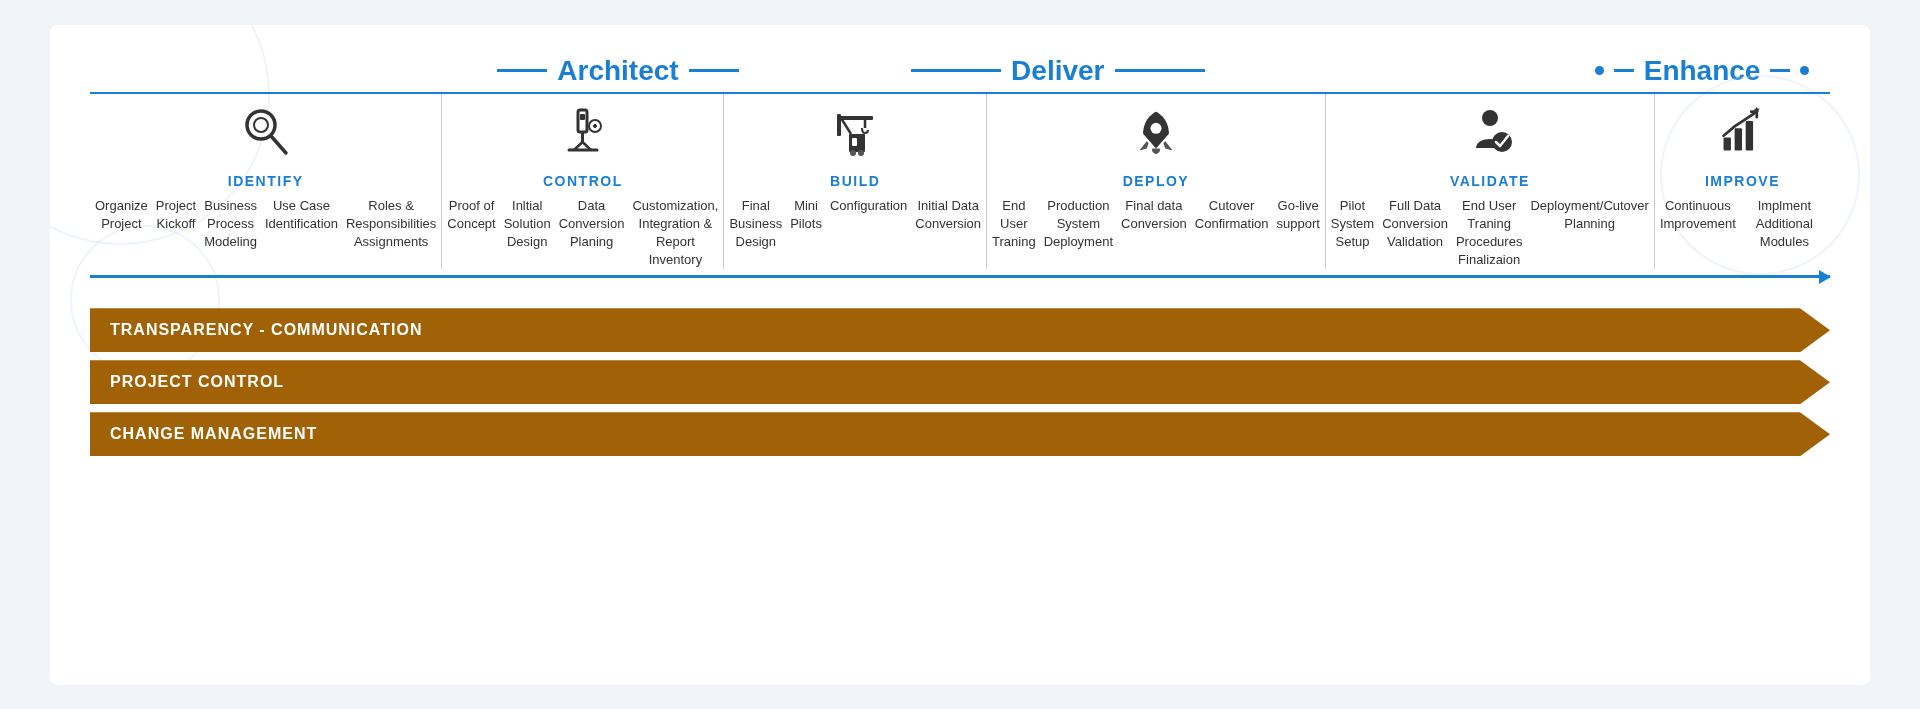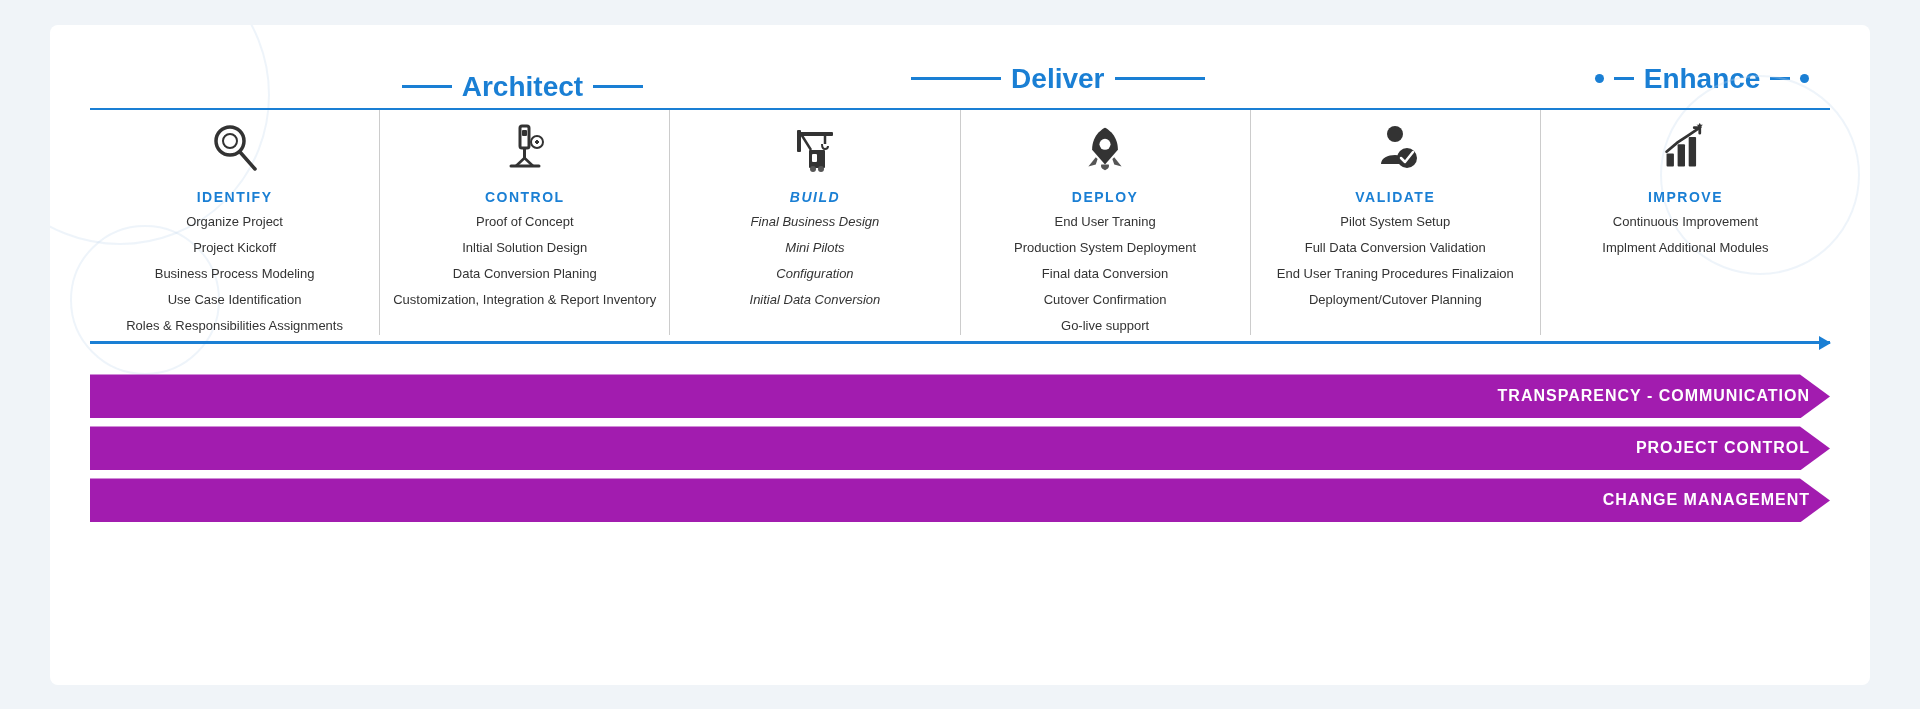--- a/index.html
+++ b/index.html
@@ -36,26 +36,26 @@
 
     
     .banners {
       margin-top: 30px;
       display: flex;
       flex-direction: column;
       gap: 8px;
     }
 
     .banner {
-      background: #a21caf;
+      background: #a16207;
       color: white;
       font-size: 16px;
       font-weight: 700;
       letter-spacing: 1px;
-      text-align: right;
+      text-align: left;
       padding: 13px 20px;
       clip-path: polygon(0 0, calc(100% - 30px) 0, 100% 50%, calc(100% - 30px) 100%, 0 100%);
       position: relative;
     }
 
     
     .group-headers {
       display: flex;
       margin-bottom: 5px;
     }
@@ -104,21 +104,21 @@
       color: #1a7fd4;
       letter-spacing: 1.5px;
       margin-bottom: 8px;
       text-align: center;
     }
 
     .col-items {
       list-style: none;
       text-align: center;
       display: flex;
-      flex-direction: column;
+      flex-direction: row;
       gap: 8px;
     }
 
     .col-items li {
       font-size: 13px;
       color: #333;
       line-height: 1.4;
     }
 
     .border-right {
@@ -159,21 +159,21 @@
 
   <div class="bg-circles">
     <div class="bg-circle" style="width:300px;height:300px;top:-80px;left:-80px;"></div>
     <div class="bg-circle" style="width:200px;height:200px;top:50px;right:10px;"></div>
     <div class="bg-circle" style="width:150px;height:150px;top:200px;left:20px;"></div>
   </div>
 
   <div class="group-headers">
     <div style="flex:1.05"></div>
 
-    <div style="flex:2.1; display:flex; justify-content:center; align-items:center;margin-top:16px;">
+    <div style="flex:2.1; display:flex; justify-content:flex-end; align-items:center;">
       <span class="group-title">
         <span class="line-h"></span>
         <span>Architect</span>
         <span class="line-h"></span>
       </span>
     </div>
 
     <div style="flex:3.1; display:flex; justify-content:center; align-items:center;">
       <span class="group-title">
         <span class="line-h" style="width:90px;"></span>
@@ -231,21 +231,21 @@
       </div>
       <div class="col-title">CONTROL</div>
       <ul class="col-items">
         <li>Proof of Concept</li>
         <li>Inltial Solution Design</li>
         <li>Data Conversion Planing</li>
         <li>Customization, Integration &amp; Report Inventory</li>
       </ul>
     </div>
 
-    <div class="col border-right" style="flex:1.05;font-style:italic;">
+    <div class="col border-right" style="flex:1.05;">
       <div class="col-icon">
         <svg width="52" height="52" viewBox="0 0 52 52" fill="none" xmlns="http://www.w3.org/2000/svg">
 
           <rect x="20" y="28" width="16" height="18" rx="1" fill="#333"></rect>
           <rect x="23" y="32" width="5" height="8" rx="1" fill="white"></rect>
 
           <rect x="8" y="10" width="36" height="4" rx="1" fill="#333"></rect>
           <rect x="8" y="8" width="4" height="22" rx="1" fill="#333"></rect>
           <line x1="12" y1="12" x2="22" y2="28" stroke="#333" stroke-width="2.5"></line>
 

